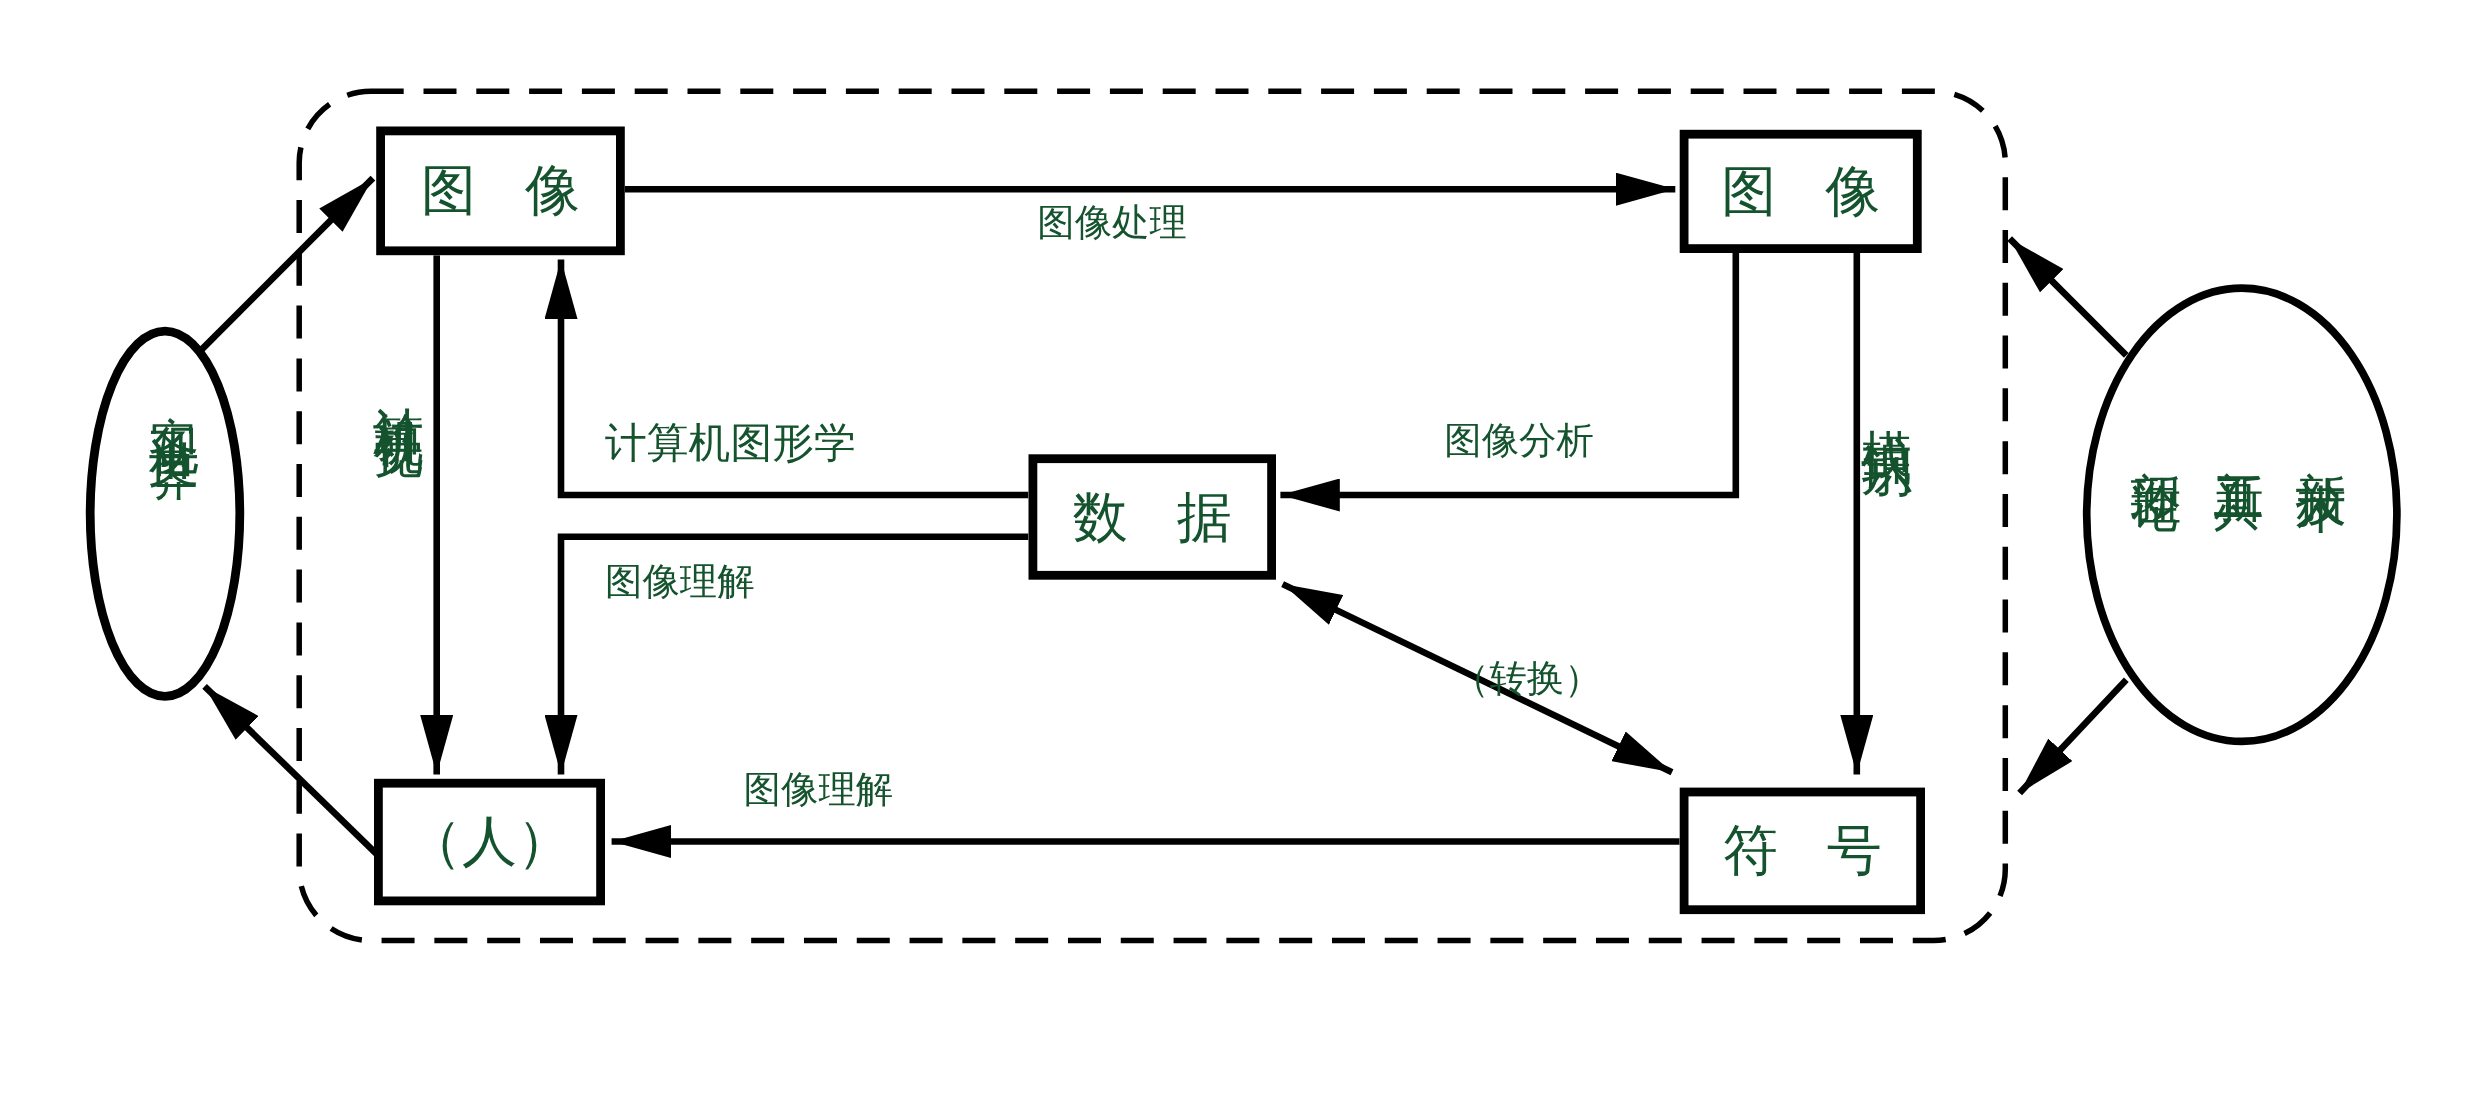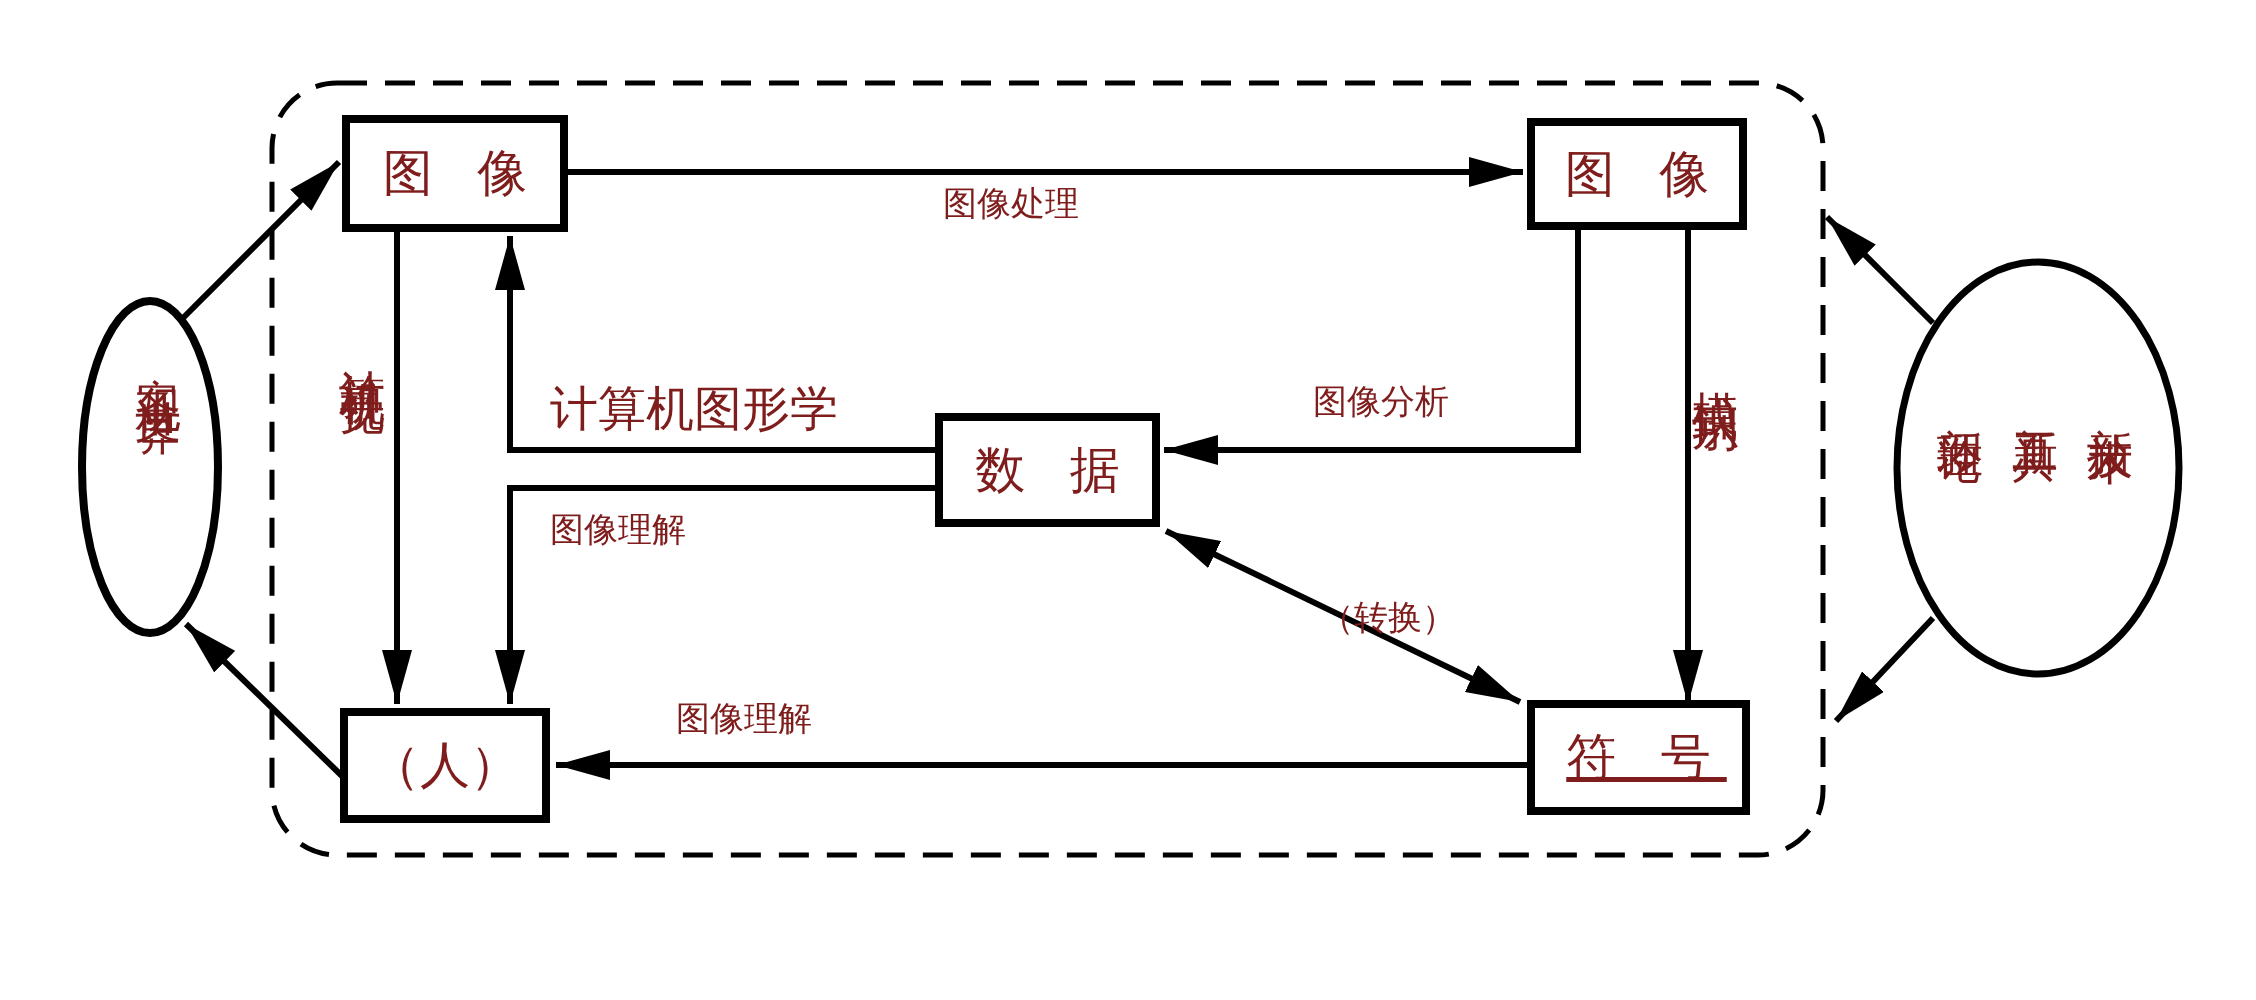--- a/index.html
+++ b/index.html
@@ -1,51 +1,51 @@
 <!DOCTYPE html>
 <html><head>
 <meta charset="utf-8">
 <style>
   html,body{margin:0;padding:0;background:#ffffff;}
   #stage{
     position:relative;
     width:2256px;height:1000px;
     background:#ffffff;
     font-family:"Liberation Serif","DejaVu Serif",serif;
-    color:#7f1d1d;
+    color:#14532d;
     overflow:hidden;
   }
   #wires{position:absolute;left:0;top:0;width:2256px;height:1000px;}
 
   
   .node{
     position:absolute;
     box-sizing:border-box;
     border:8px solid #000;
     background:#fff;
     display:flex;align-items:center;justify-content:center;
     font-size:50px;
     white-space:nowrap;
   }
   .node .spread{letter-spacing:16px;text-indent:16px;}
   #box-image-left {left:342px;top:115px;width:226px;height:117px;}
   #box-image-right{left:1527px;top:118px;width:220px;height:112px;}
   #box-data       {left:935px;top:413px;width:225px;height:114px;justify-content:center;}
   #box-human      {left:340px;top:708px;width:210px;height:115px;}
-  #box-symbol     {left:1527px;top:700px;width:223px;height:115px;text-decoration:underline;}
+  #box-symbol     {left:1527px;top:716px;width:223px;height:115px;}
 
   
   .lbl{
     position:absolute;
     font-size:34px;
     white-space:nowrap;
     line-height:1.05;
   }
   #lbl-process   {left:943px; top:186px;}
-  #lbl-graphics  {left:550px; top:384px;font-size:48px;}
+  #lbl-graphics  {left:550px; top:384px;font-size:38px;}
   #lbl-und-mid   {left:550px; top:512px;}
   #lbl-analysis  {left:1313px;top:387px;font-family:Liberation Mono, monospace;}
   #lbl-convert   {left:1320px;top:600px;}
   #lbl-und-bottom{left:676px; top:701px;}
 
   
   .vlbl{
     position:absolute;
     font-size:46px;
     writing-mode:vertical-rl;

